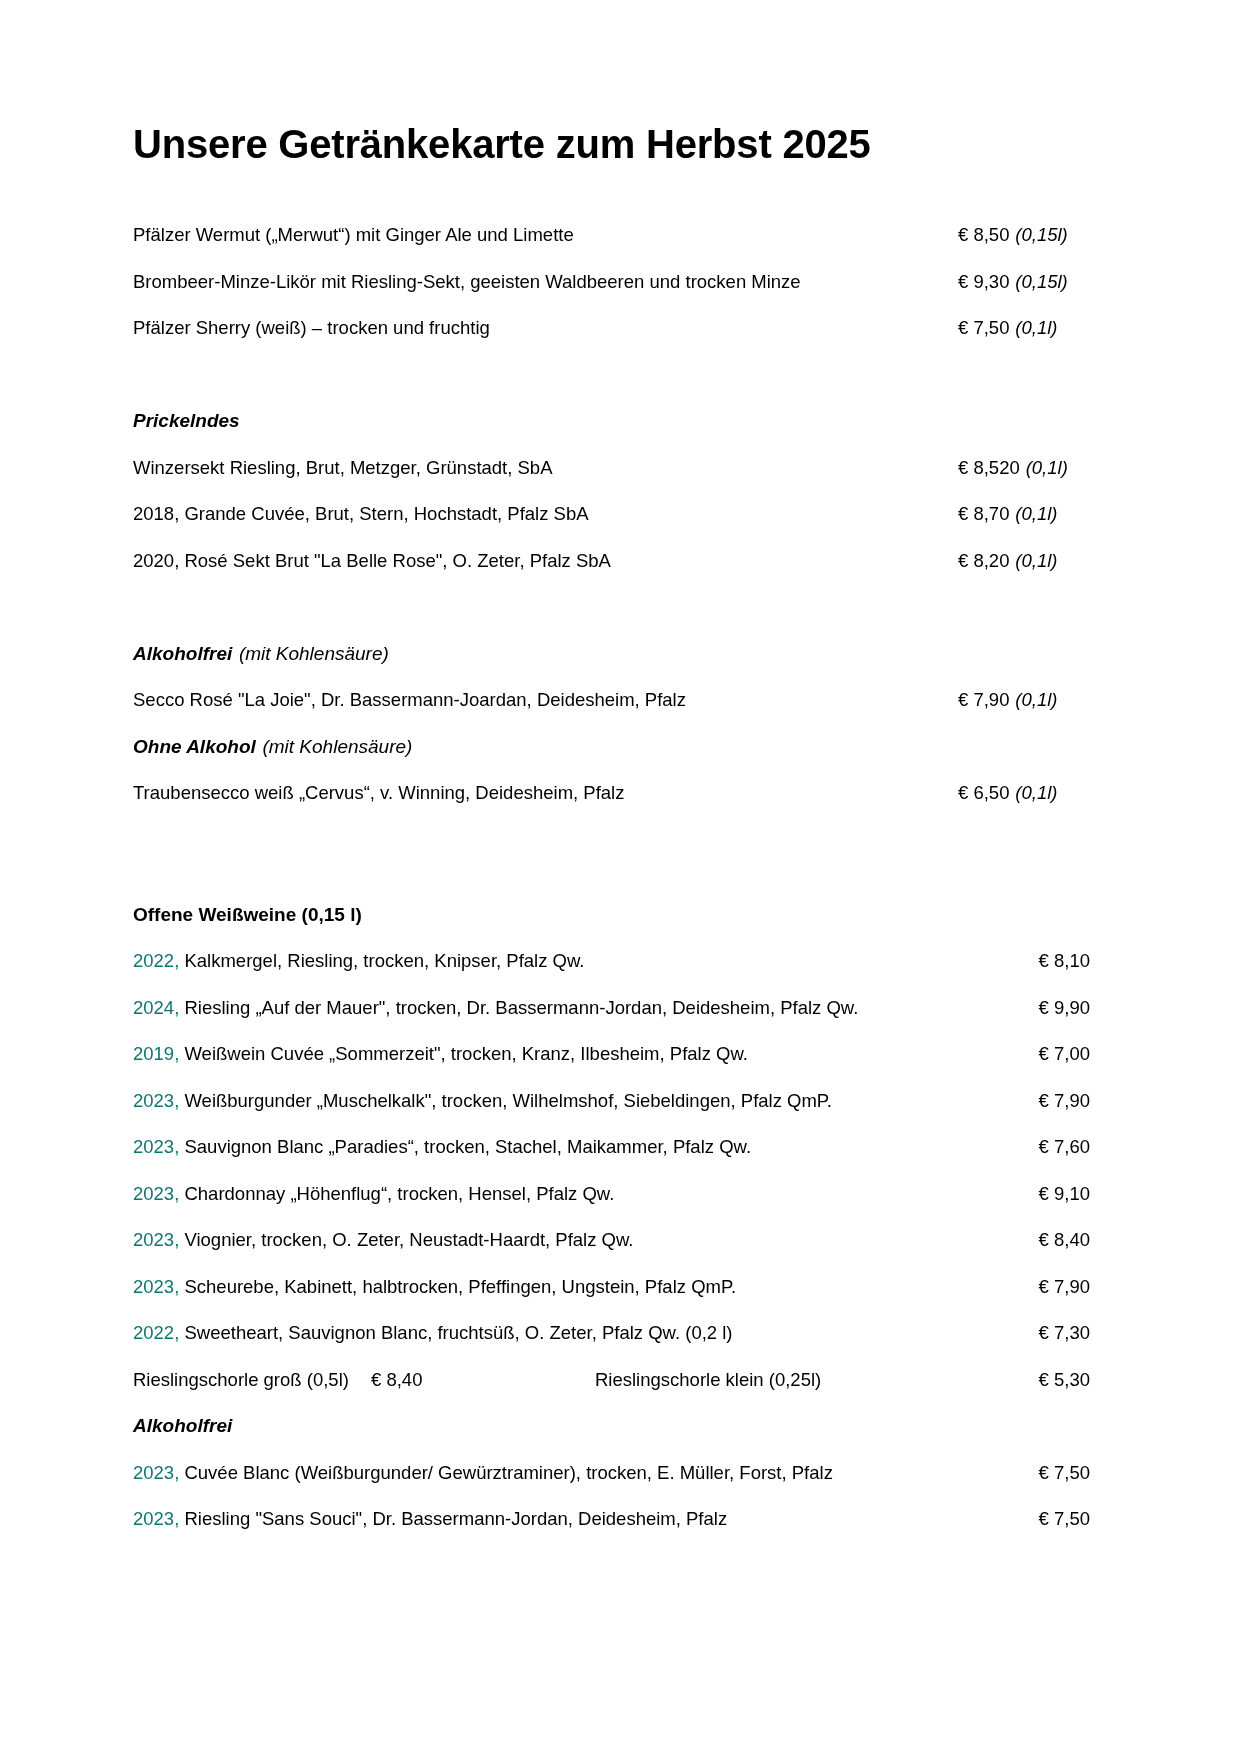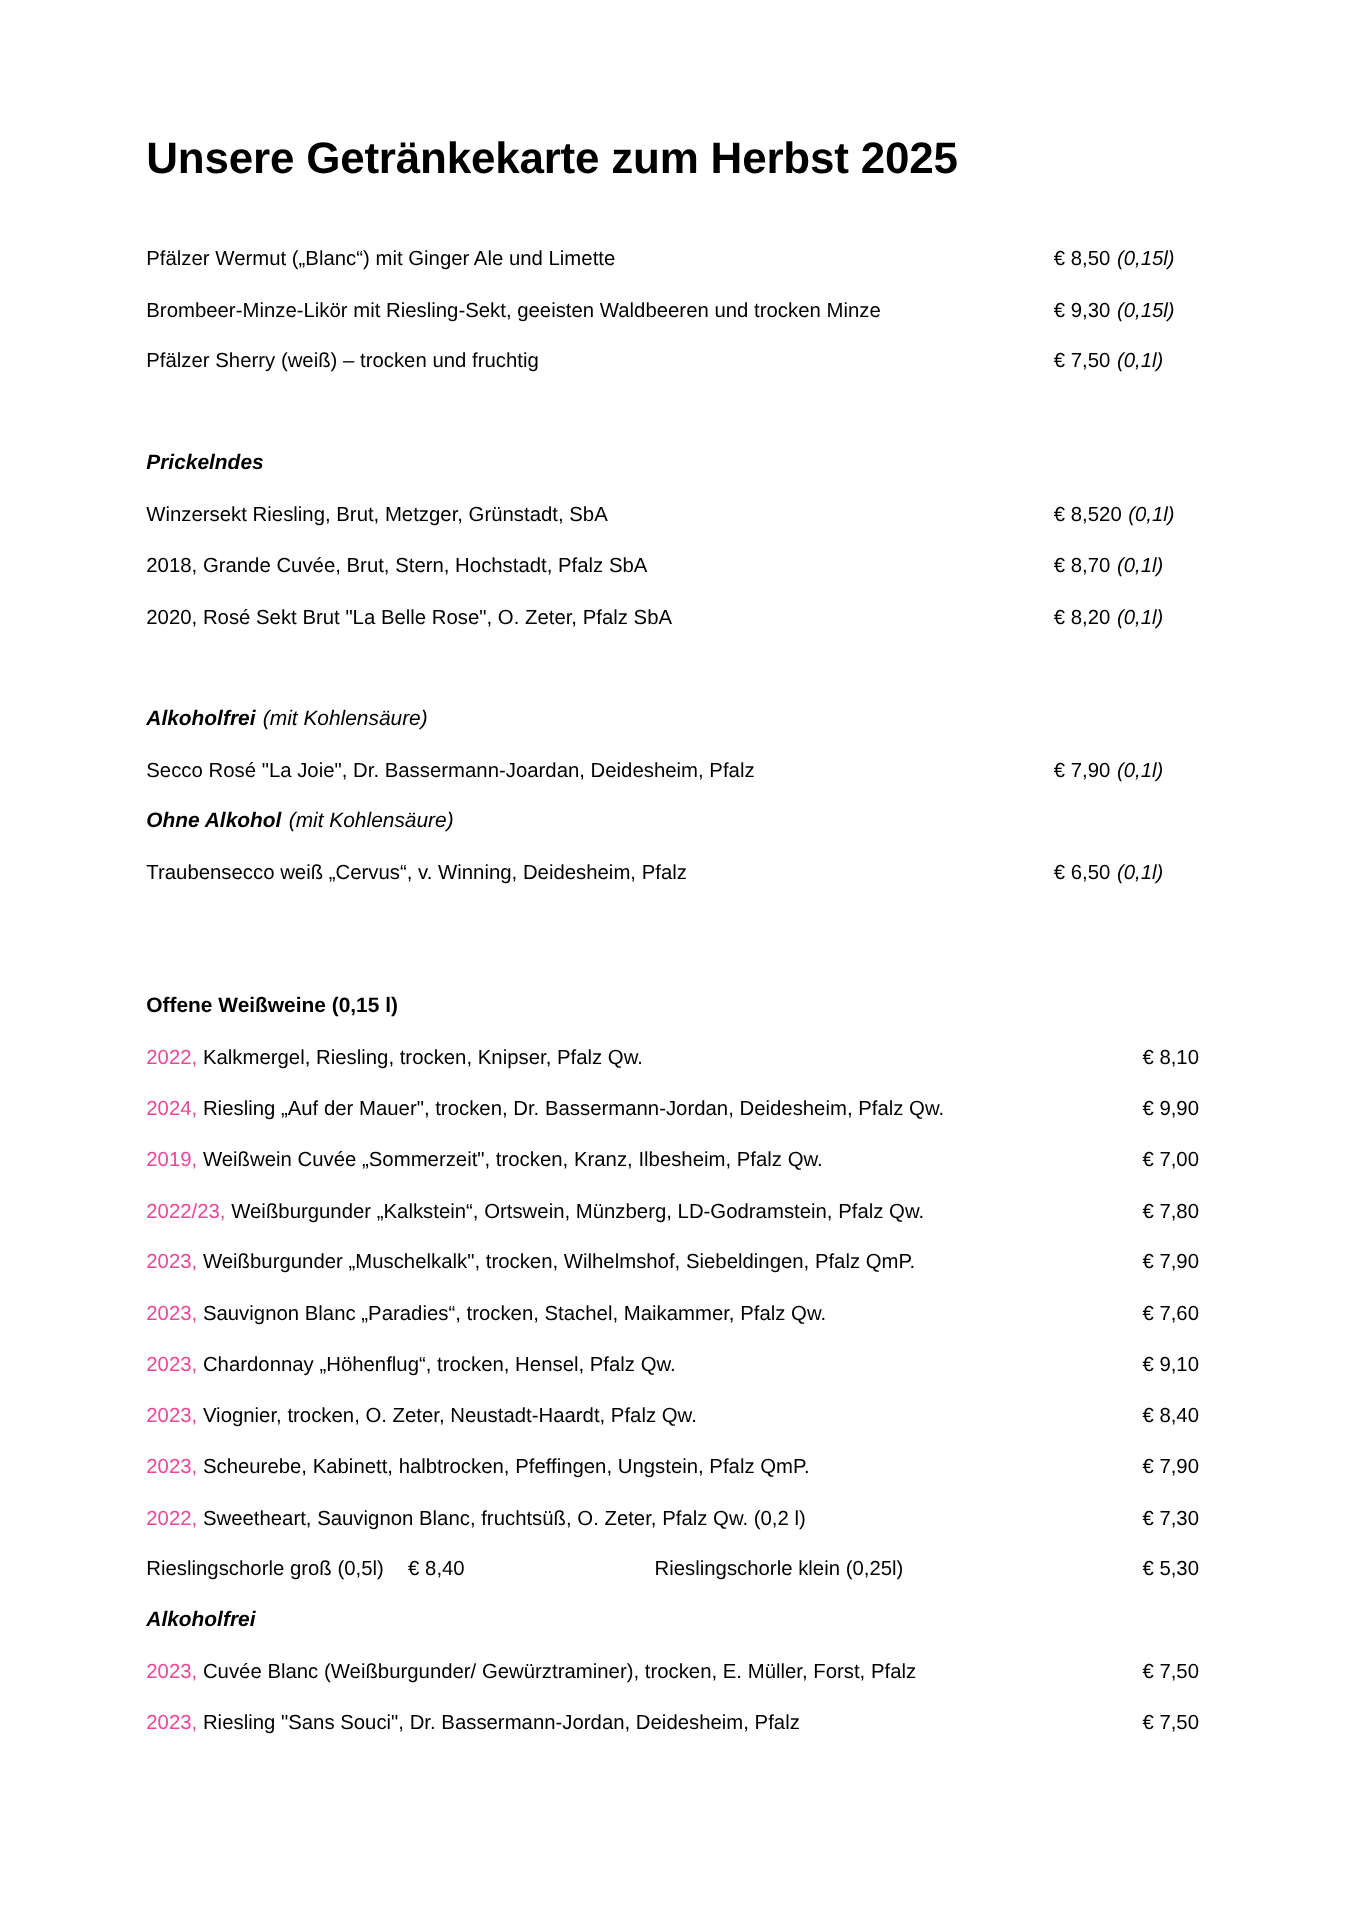--- a/index.html
+++ b/index.html
@@ -31,33 +31,33 @@
   .price { font-style:normal; }
   .volume { font-style:italic; margin-left:0.32em; }
   .price-right { margin-left:auto; white-space:nowrap; }
   .section-heading {
     font-weight:700; font-style:italic;
     text-underline-offset:4px;
     font-size:19px;
   }
   .heading-suffix { font-style:italic; margin-left:0.35em; font-size:19px; }
   .list-heading { font-weight:700; font-size:19px; }
-  .year { color:#ec4899; margin-right:0.28em; }
+  .year { color:#0f766e; margin-right:0.28em; }
   .schorle-price-1 { position:absolute; left:238px; white-space:nowrap; }
   .schorle-label-2 { position:absolute; left:462px; white-space:nowrap; }
 </style>
 </head>
 <body>
 
 <h1 class="page-title">Unsere Getränkekarte zum Herbst 2025</h1>
 
 <div class="content">
 
   <div class="row">
-    <span class="item-label">Pfälzer Wermut („Blanc“) mit Ginger Ale und Limette</span>
+    <span class="item-label">Pfälzer Wermut („Merwut“) mit Ginger Ale und Limette</span>
     <span class="price-col"><span class="price">€ 8,50</span><span class="volume">(0,15l)</span></span>
   </div>
   <div class="row">
     <span class="item-label">Brombeer-Minze-Likör mit Riesling-Sekt, geeisten Waldbeeren und trocken Minze</span>
     <span class="price-col"><span class="price">€ 9,30</span><span class="volume">(0,15l)</span></span>
   </div>
   <div class="row">
     <span class="item-label">Pfälzer Sherry (weiß) – trocken und fruchtig</span>
     <span class="price-col"><span class="price">€ 7,50</span><span class="volume">(0,1l)</span></span>
   </div>
@@ -112,24 +112,20 @@
   </div>
   <div class="row">
     <span class="item-label"><span class="year">2024,</span><span>Riesling „Auf der Mauer", trocken, Dr. Bassermann-Jordan, Deidesheim, Pfalz Qw.</span></span>
     <span class="price-right">€ 9,90</span>
   </div>
   <div class="row">
     <span class="item-label"><span class="year">2019,</span><span>Weißwein Cuvée „Sommerzeit", trocken, Kranz, Ilbesheim, Pfalz Qw.</span></span>
     <span class="price-right">€ 7,00</span>
   </div>
   <div class="row">
-    <span class="item-label"><span class="year">2022/23,</span><span>Weißburgunder „Kalkstein“, Ortswein, Münzberg, LD-Godramstein, Pfalz Qw.</span></span>
-    <span class="price-right">€ 7,80</span>
-  </div>
-  <div class="row">
     <span class="item-label"><span class="year">2023,</span><span>Weißburgunder „Muschelkalk", trocken, Wilhelmshof, Siebeldingen, Pfalz QmP.</span></span>
     <span class="price-right">€ 7,90</span>
   </div>
   <div class="row">
     <span class="item-label"><span class="year">2023,</span><span>Sauvignon Blanc „Paradies“, trocken, Stachel, Maikammer, Pfalz Qw.</span></span>
     <span class="price-right">€ 7,60</span>
   </div>
   <div class="row">
     <span class="item-label"><span class="year">2023,</span><span>Chardonnay „Höhenflug“, trocken, Hensel, Pfalz Qw.</span></span>
     <span class="price-right">€ 9,10</span>

